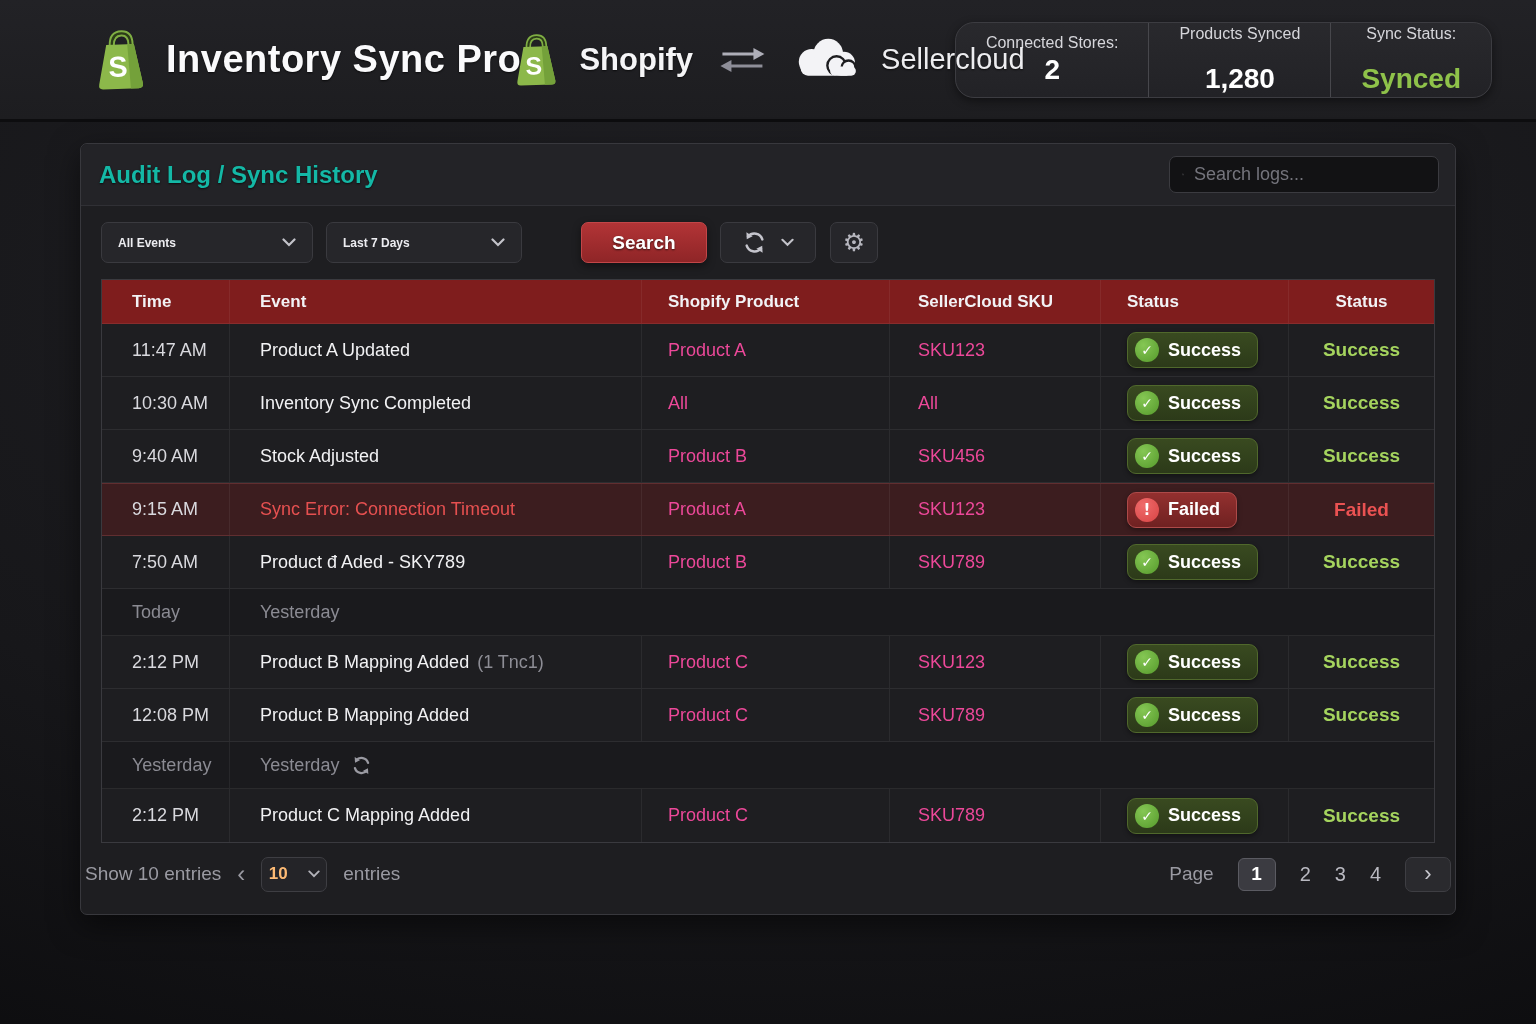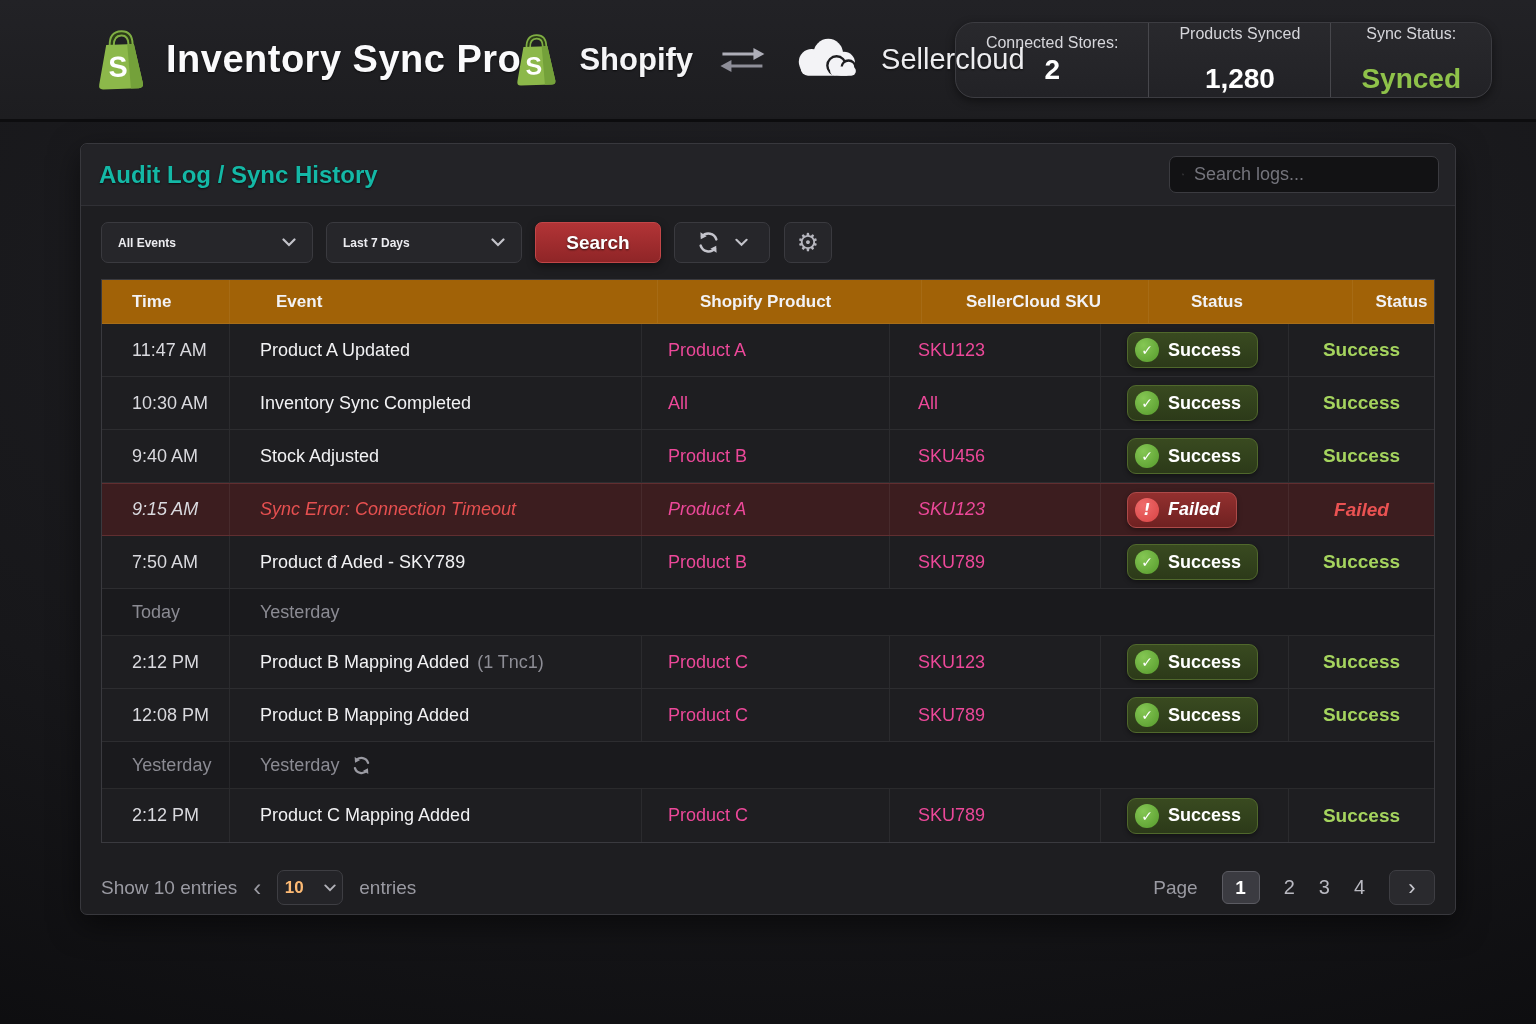--- a/index.html
+++ b/index.html
@@ -67,40 +67,41 @@
     height:41px; display:flex; align-items:center; justify-content:space-between;
     background:#26262a; border:1px solid #3a3a3f; border-radius:7px;
     padding:0 16px; font-size:12px; font-weight:700; color:#ececf0; cursor:pointer;
   }
   .sel-events { width:212px; } .sel-dates { width:196px;gap:36px; }
   .btn-search {
     width:126px; height:41px; border:1px solid #c24648; border-radius:7px;
     background:linear-gradient(#b23436,#8f2527); color:#fff; font-weight:700; font-size:19px;
     display:flex; align-items:center; justify-content:center; cursor:pointer;
     box-shadow:0 3px 8px rgba(0,0,0,.45);
+    margin-left:46px;
   }
   .btn-refresh {
     width:96px; height:41px; background:#26262a; border:1px solid #3a3a3f; border-radius:7px;
     display:flex; align-items:center; justify-content:center; gap:14px; cursor:pointer;
   }
   .btn-gear {
     width:48px; height:41px; margin-left:1px; background:#26262a; border:1px solid #3a3a3f; border-radius:7px;
     display:flex; align-items:center; justify-content:center; cursor:pointer;
     font-family:"DejaVu Sans", sans-serif; font-size:25px; color:#b6b6be;
   }
 
   
   .table { margin:0 20px; border:1px solid #3a3a3f; background:#1e1e21; }
   .trow { display:grid; grid-template-columns:128px 412px 248px 211px 188px 1fr; align-items:stretch; }
   .trow > div { display:flex; align-items:center; border-right:1px solid rgba(255,255,255,.06); }
   .trow > div:last-child { border-right:none; }
   .trow { border-bottom:1px solid rgba(255,255,255,.07); }
   .trow:last-child { border-bottom:none; }
 
-  .thead { height:44px; background:#a16207; font-size:17px; font-weight:700; color:#f2f2f5;gap:16px; }
+  .thead { height:44px; background:#7f1d1d; font-size:17px; font-weight:700; color:#f2f2f5; }
   .c-time   { padding-left:30px; }
   .c-event  { padding-left:30px; }
   .c-prod   { padding-left:26px; }
   .c-sku    { padding-left:28px; }
   .c-badge  { padding-left:26px; }
   .c-stat   { justify-content:center; }
 
   .tdata { height:53px; font-size:18px; }
   .tdata .c-time  { color:#d9d9de; }
   .tdata .c-event { color:#f2f2f4; gap:8px; }
@@ -121,30 +122,30 @@
     font-family:"DejaVu Sans", sans-serif; font-size:14px; font-weight:700; color:#fff;
   }
   .badge-success .badge-dot { background:radial-gradient(circle at 35% 30%, #85c754, #569a2c); }
   .badge-failed  .badge-dot { background:radial-gradient(circle at 35% 30%, #ef6b6b, #d94444); font-size:15px; }
 
   .status-text { font-size:19px; font-weight:700; }
   .status-text.ok  { color:#a5d45e; }
   .status-text.bad { color:#ea5252; }
 
   
-  .row-failed { background:#3c1d1f; border-top:1px solid #612e30; border-bottom:1px solid #612e30;font-style:italic; }
+  .row-failed { background:#3c1d1f; border-top:1px solid #612e30; border-bottom:1px solid #612e30; }
   .row-failed .c-event { color:#e65050; }
 
   
   .trow-sep { height:47px; background:#1a1a1d; font-size:18px; color:#8b8b93; }
   .trow-sep .sep-span { grid-column:2 / -1; padding-left:30px; gap:12px; }
 
   
   .tfooter {
-    height:62px; margin:0 20px; display:flex; align-items:flex-end; justify-content:space-between;
+    height:62px; margin:0 4px; display:flex; align-items:center; justify-content:space-between;
     color:#9a9aa2; font-size:19px;
   }
   .foot-left { display:flex; align-items:center; gap:16px; }
   .chev-char { font-size:24px; color:#9a9aa2; cursor:pointer; line-height:1; }
   .pagesize {
     width:66px; height:35px; background:#242428; border:1px solid #3e3e43; border-radius:7px;
     display:flex; align-items:center; justify-content:center; gap:20px;
     font-size:17px; font-weight:700; color:#fdba74; cursor:pointer;
   }
   .foot-right { display:flex; align-items:center; gap:24px; }

